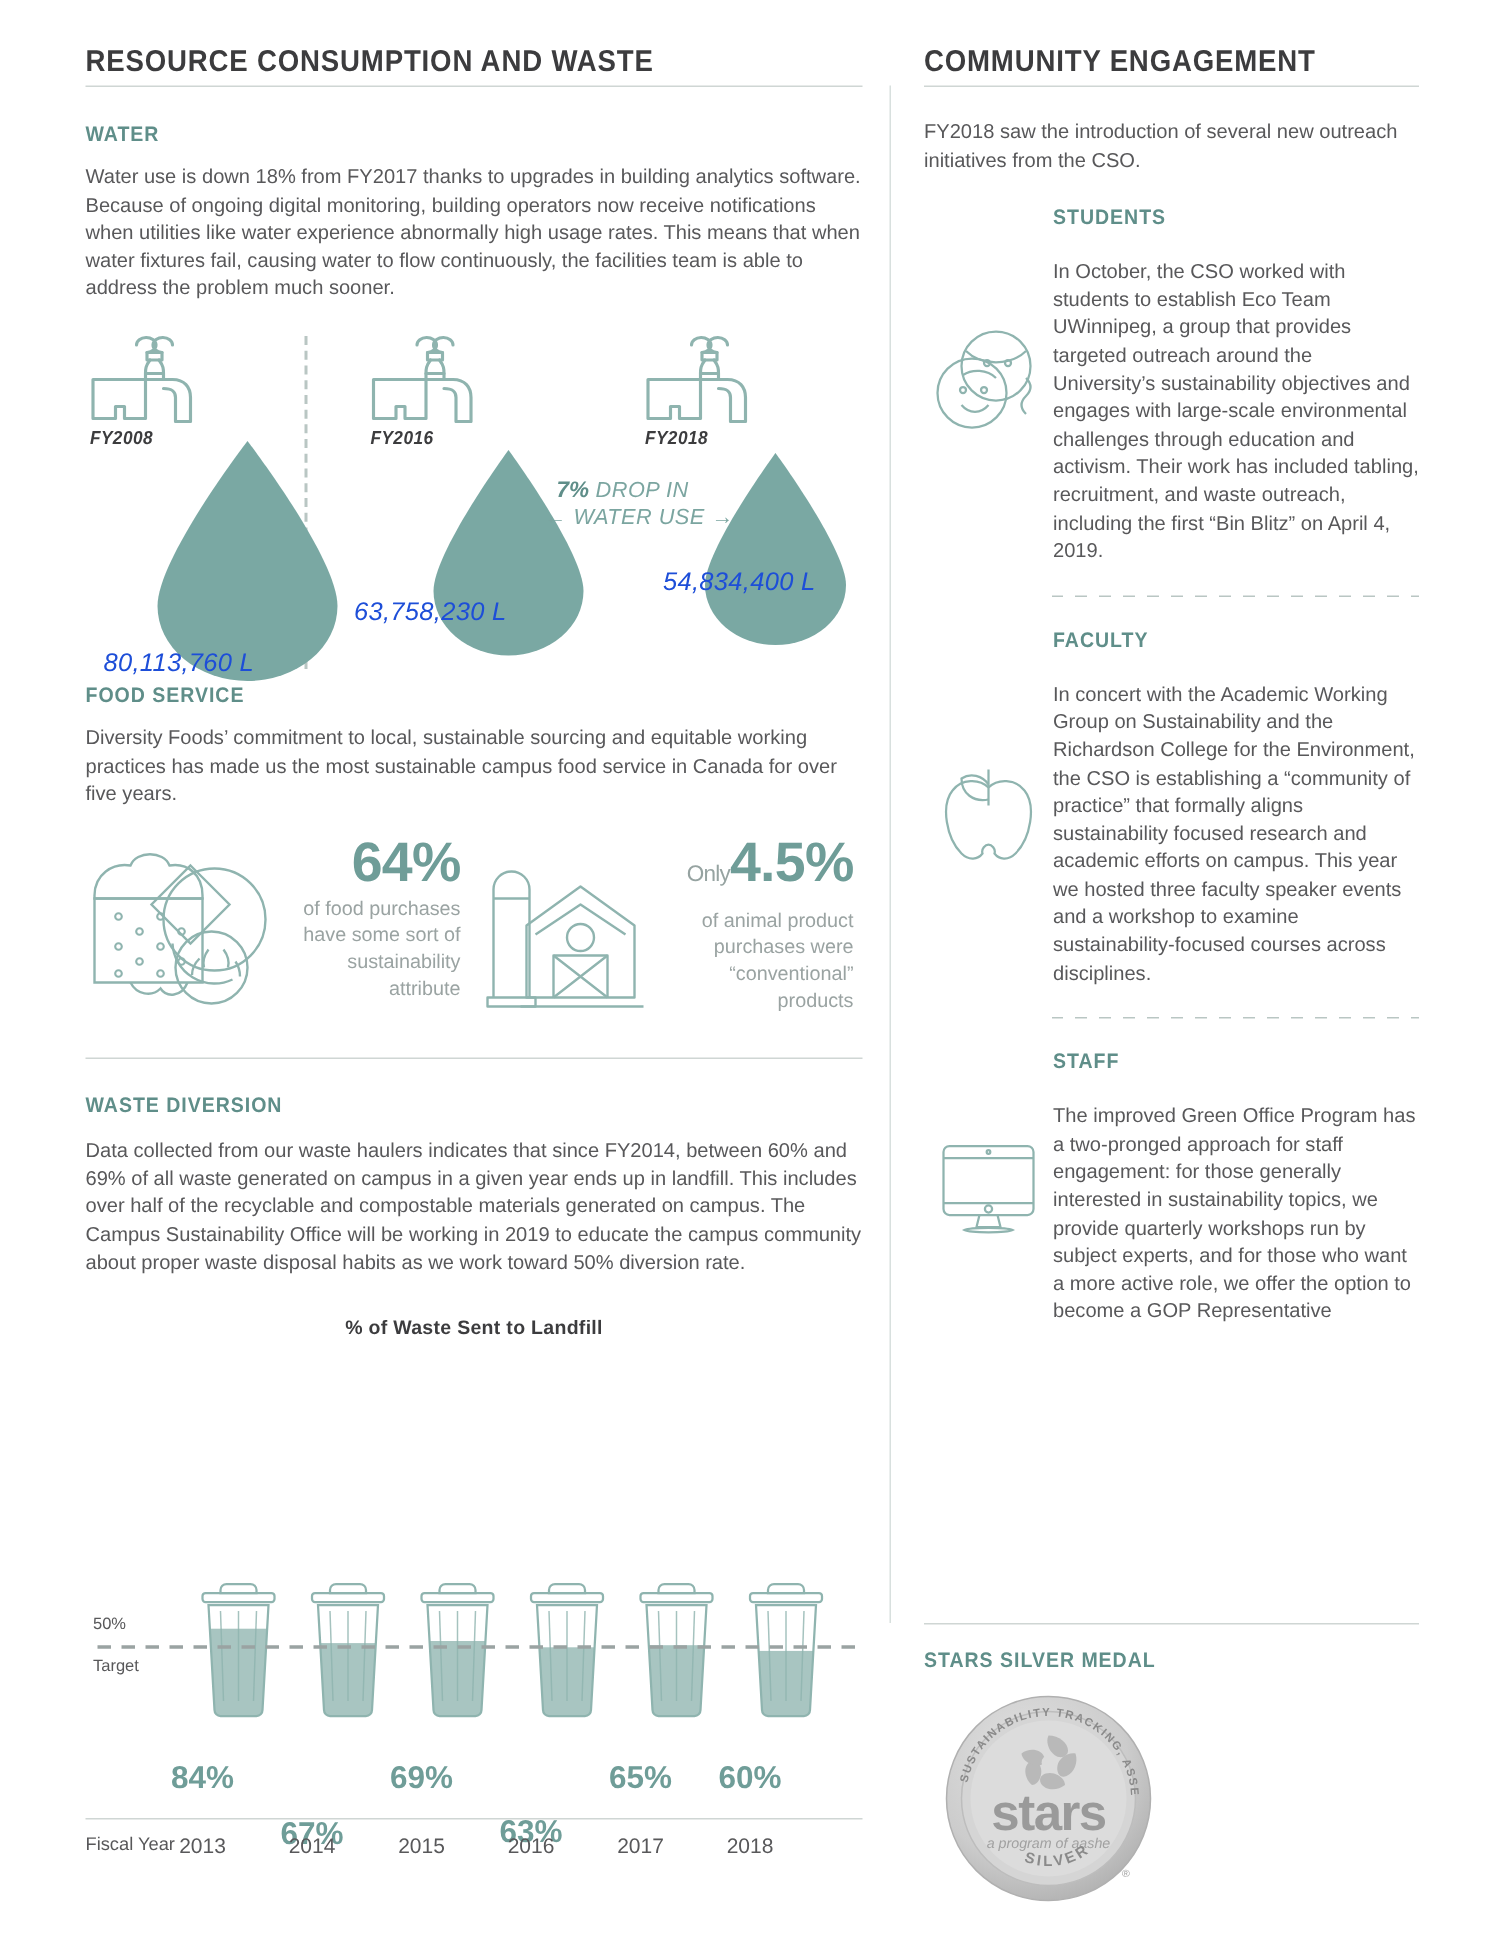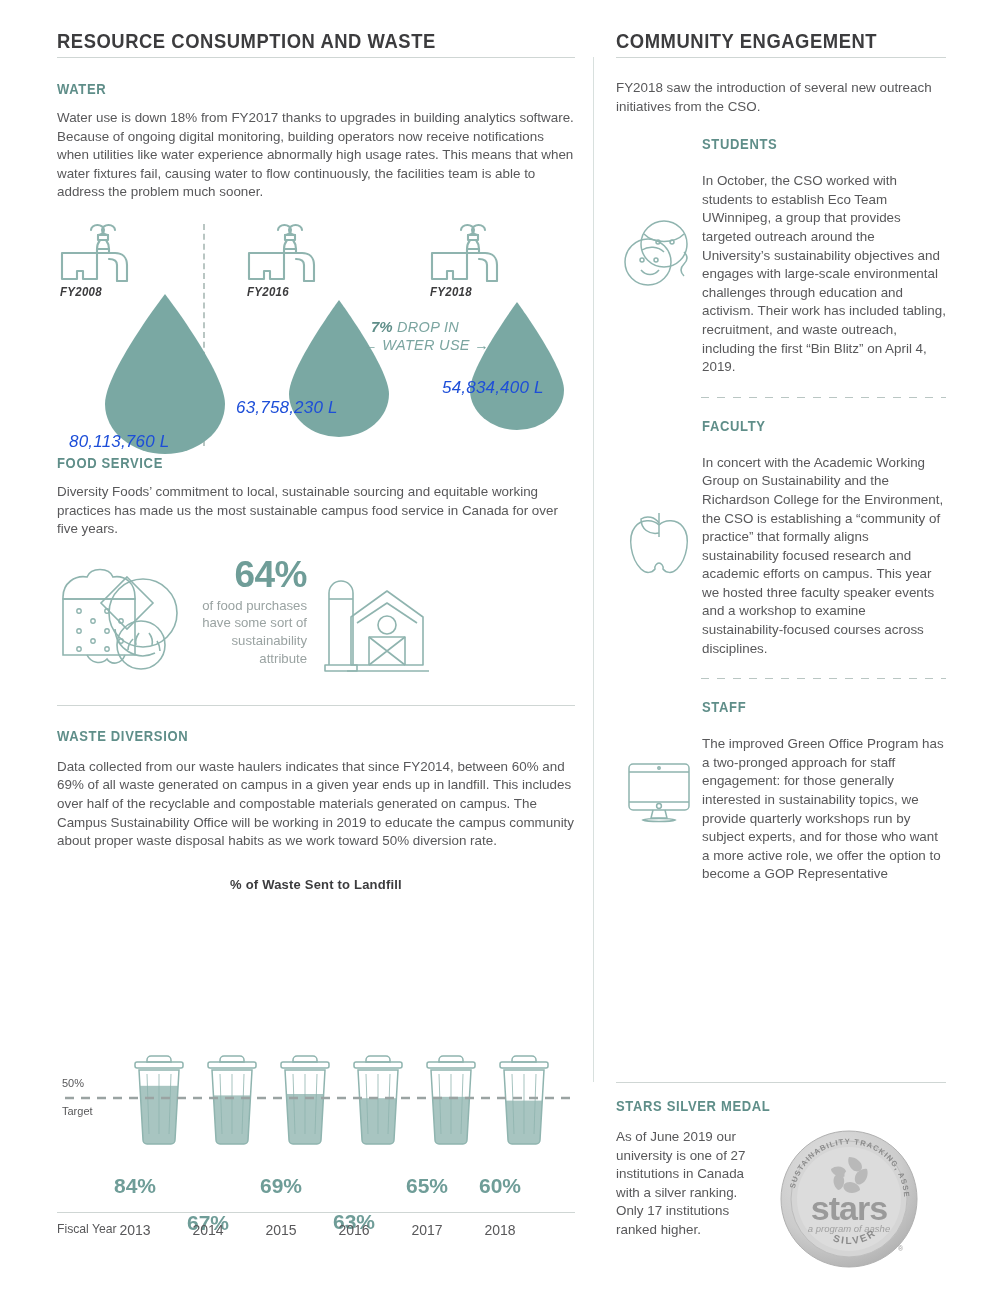--- a/index.html
+++ b/index.html
@@ -228,20 +228,24 @@
             <path d="M4 96 h32 v6 H4 z"></path>
             <path d="M30 96 V48 L66 22 L102 48 V96 z"></path>
             <path d="M36 54 L66 34 L96 54"></path>
             <circle cx="66" cy="56" r="9"></circle>
             <path d="M48 96 V68 h36 v28"></path>
             <path d="M48 68 L84 96 M84 68 L48 96"></path>
             <path d="M26 102 h82"></path>
           </g>
         </svg>
       </div>
+      <div class="stat">
+        <div class="num"><span class="only">Only</span><span>4.5%</span></div>
+        <div class="cap">of animal product purchases were “conventional” products</div>
+      </div>
     </div>
 
     <div style="height:30px;"></div>
     <div class="rule"></div>
     <div style="height:22px;"></div>
     <h2 class="sub-title">WASTE DIVERSION</h2>
     <div style="height:14px;"></div>
     <p class="body">Data collected from our waste haulers indicates that since FY2014, between 60% and 69% of all waste generated on campus in a given year ends up in landfill. This includes over half of the recyclable and compostable materials generated on campus. The Campus Sustainability Office will be working in 2019 to educate the campus community about proper waste disposal habits as we work toward 50% diversion rate.</p>
 
     <div class="chart-title">% of Waste Sent to Landfill</div>
@@ -444,23 +448,20 @@
         <div style="height:10px;"></div>
         <p class="body">The improved Green Office Program has a two-pronged approach for staff engagement: for those generally interested in sustainability topics, we provide quarterly workshops run by subject experts, and for those who want a more active role, we offer the option to become a GOP Representative</p>
       </div>
     </div>
   </div>
 
   <div class="rule-stars"></div>
   <div style="position:absolute;left:616px;top:1098px;width:340px;">
     <h2 class="sub-title">STARS SILVER MEDAL</h2>
     <div class="stars-row">
-      <div class="stars-text">
-        <p class="body">As of June 2019 our university is one of 27 institutions in Canada with a silver ranking. Only 17 institutions ranked higher.</p>
-      </div>
       <div class="stars-badge">
         <svg width="142" height="142" viewBox="0 0 142 142">
           <defs>
             <path id="arcTop" d="M16 71 a55 55 0 0 1 110 0" fill="none"></path>
             <path id="arcBot" d="M26 71 a45 45 0 0 0 90 0" fill="none"></path>
             <radialGradient id="gsil" cx="40%" cy="32%" r="75%">
               <stop offset="0%" stop-color="#e3e3e3"></stop>
               <stop offset="65%" stop-color="#cccccc"></stop>
               <stop offset="100%" stop-color="#aeaeae"></stop>
             </radialGradient>

